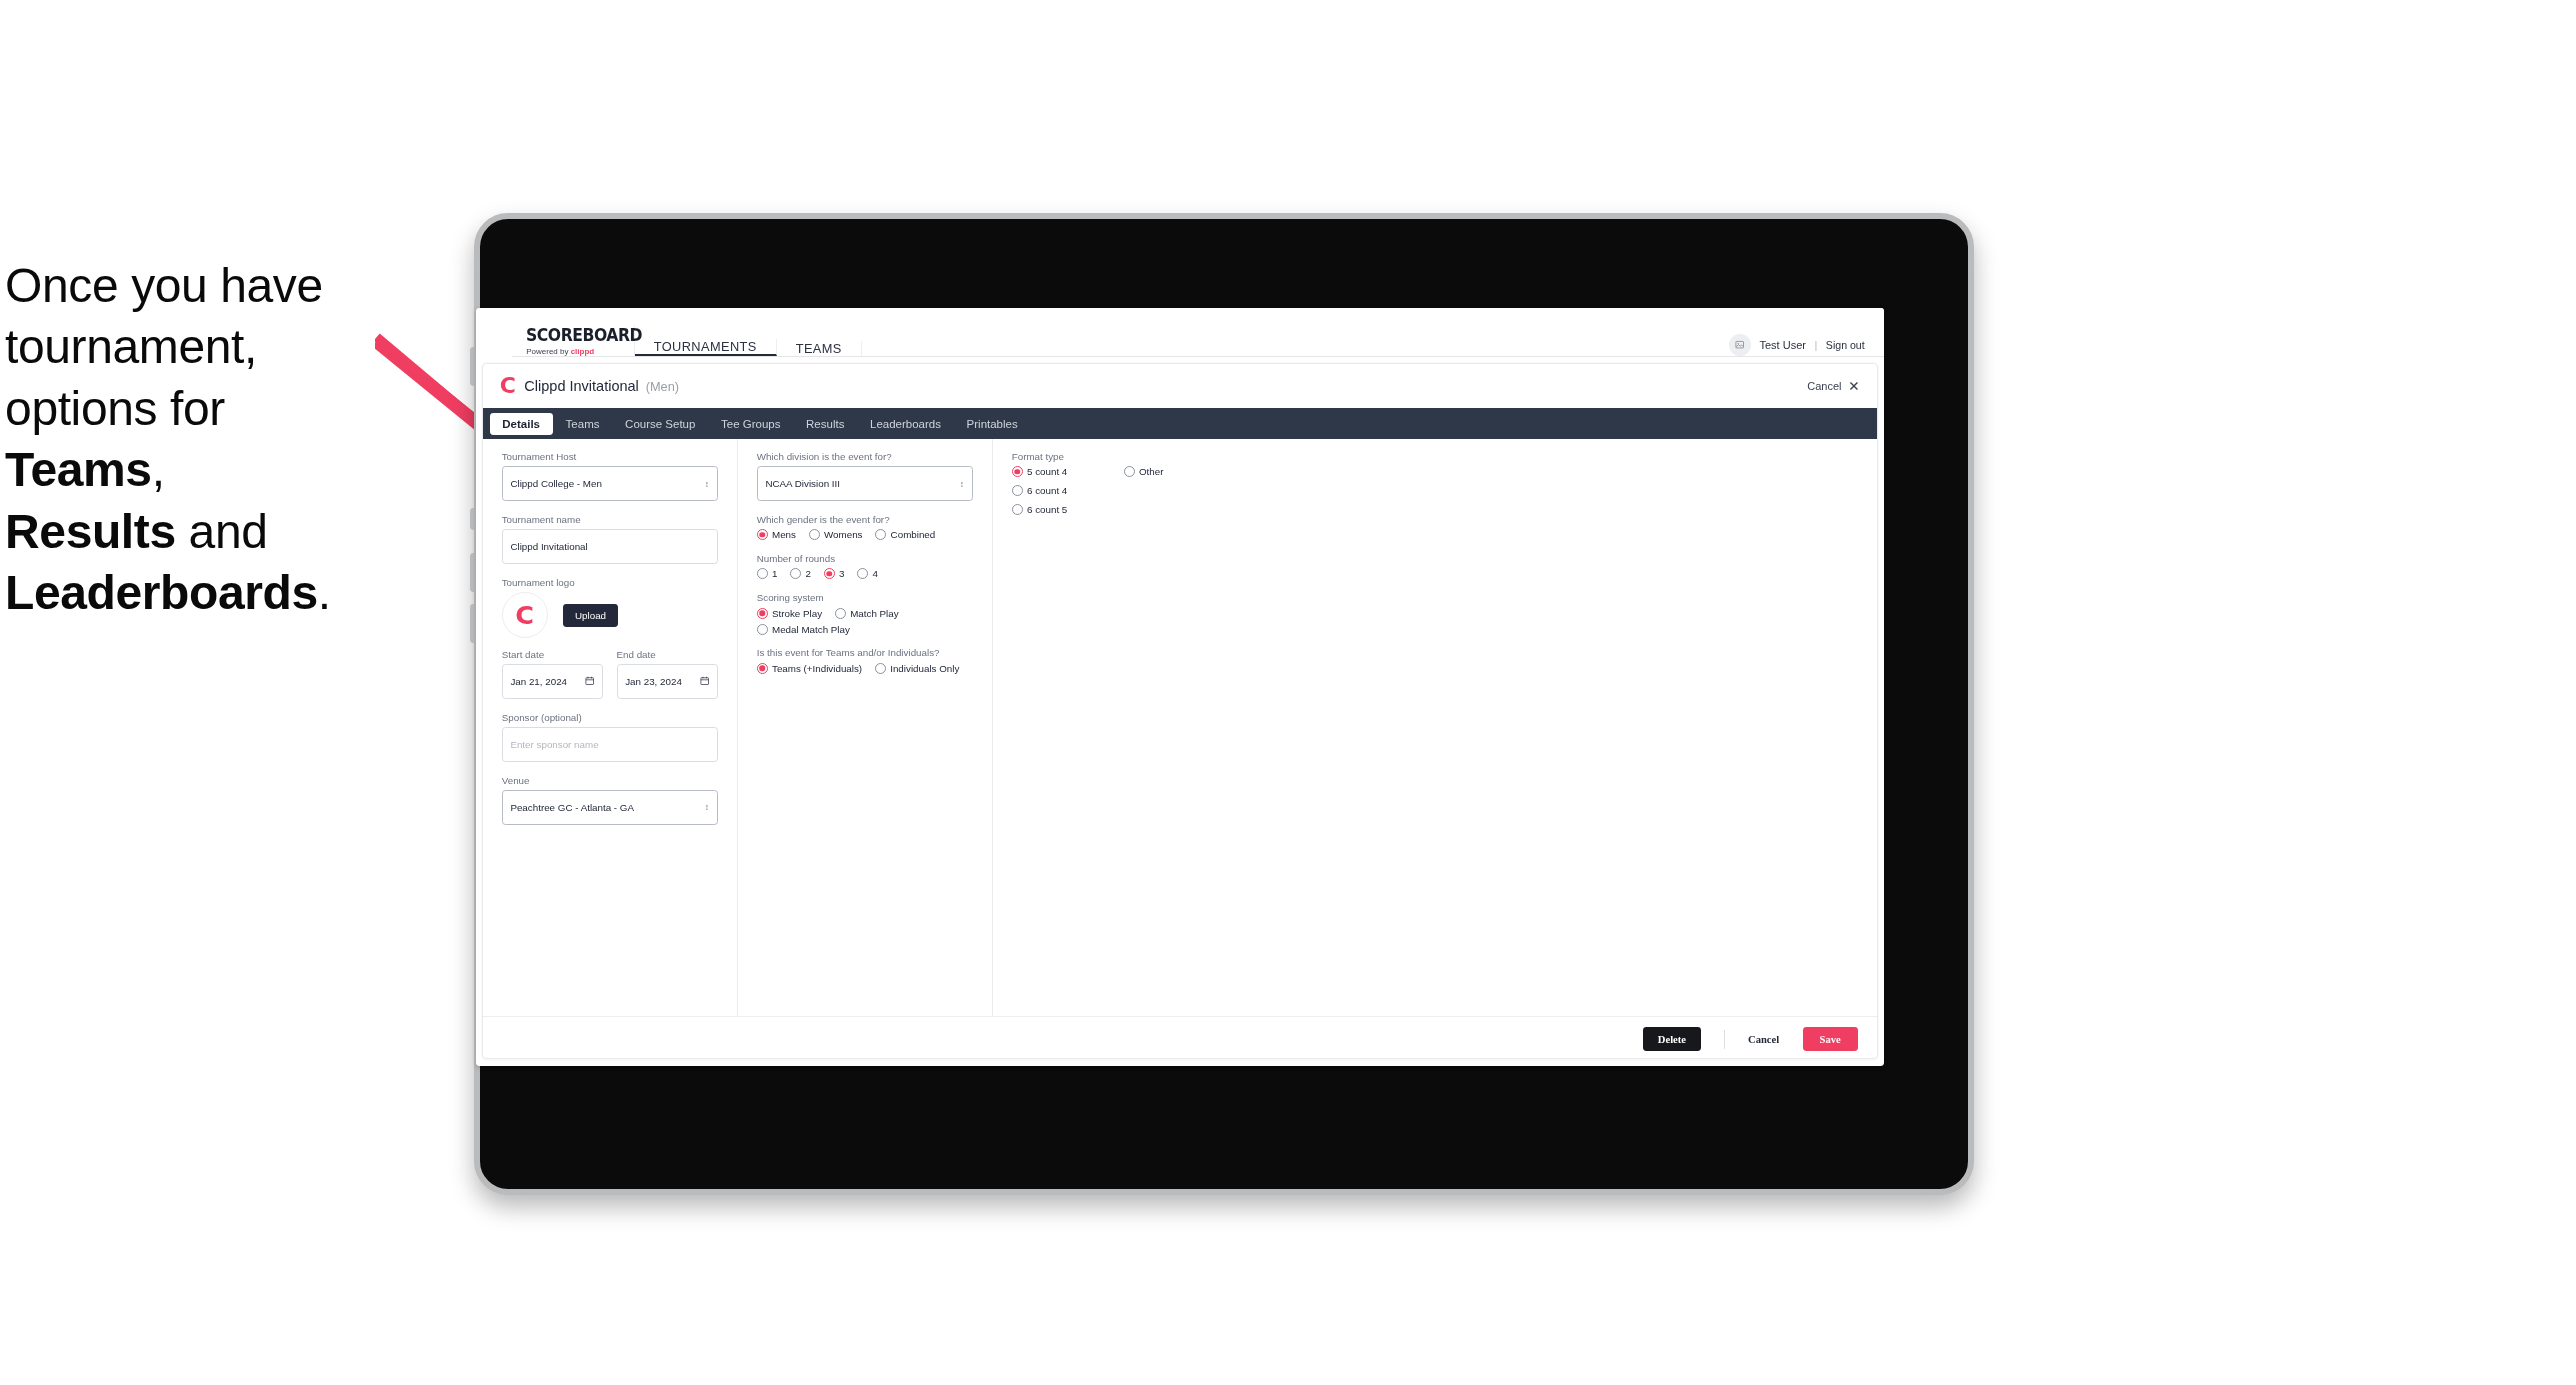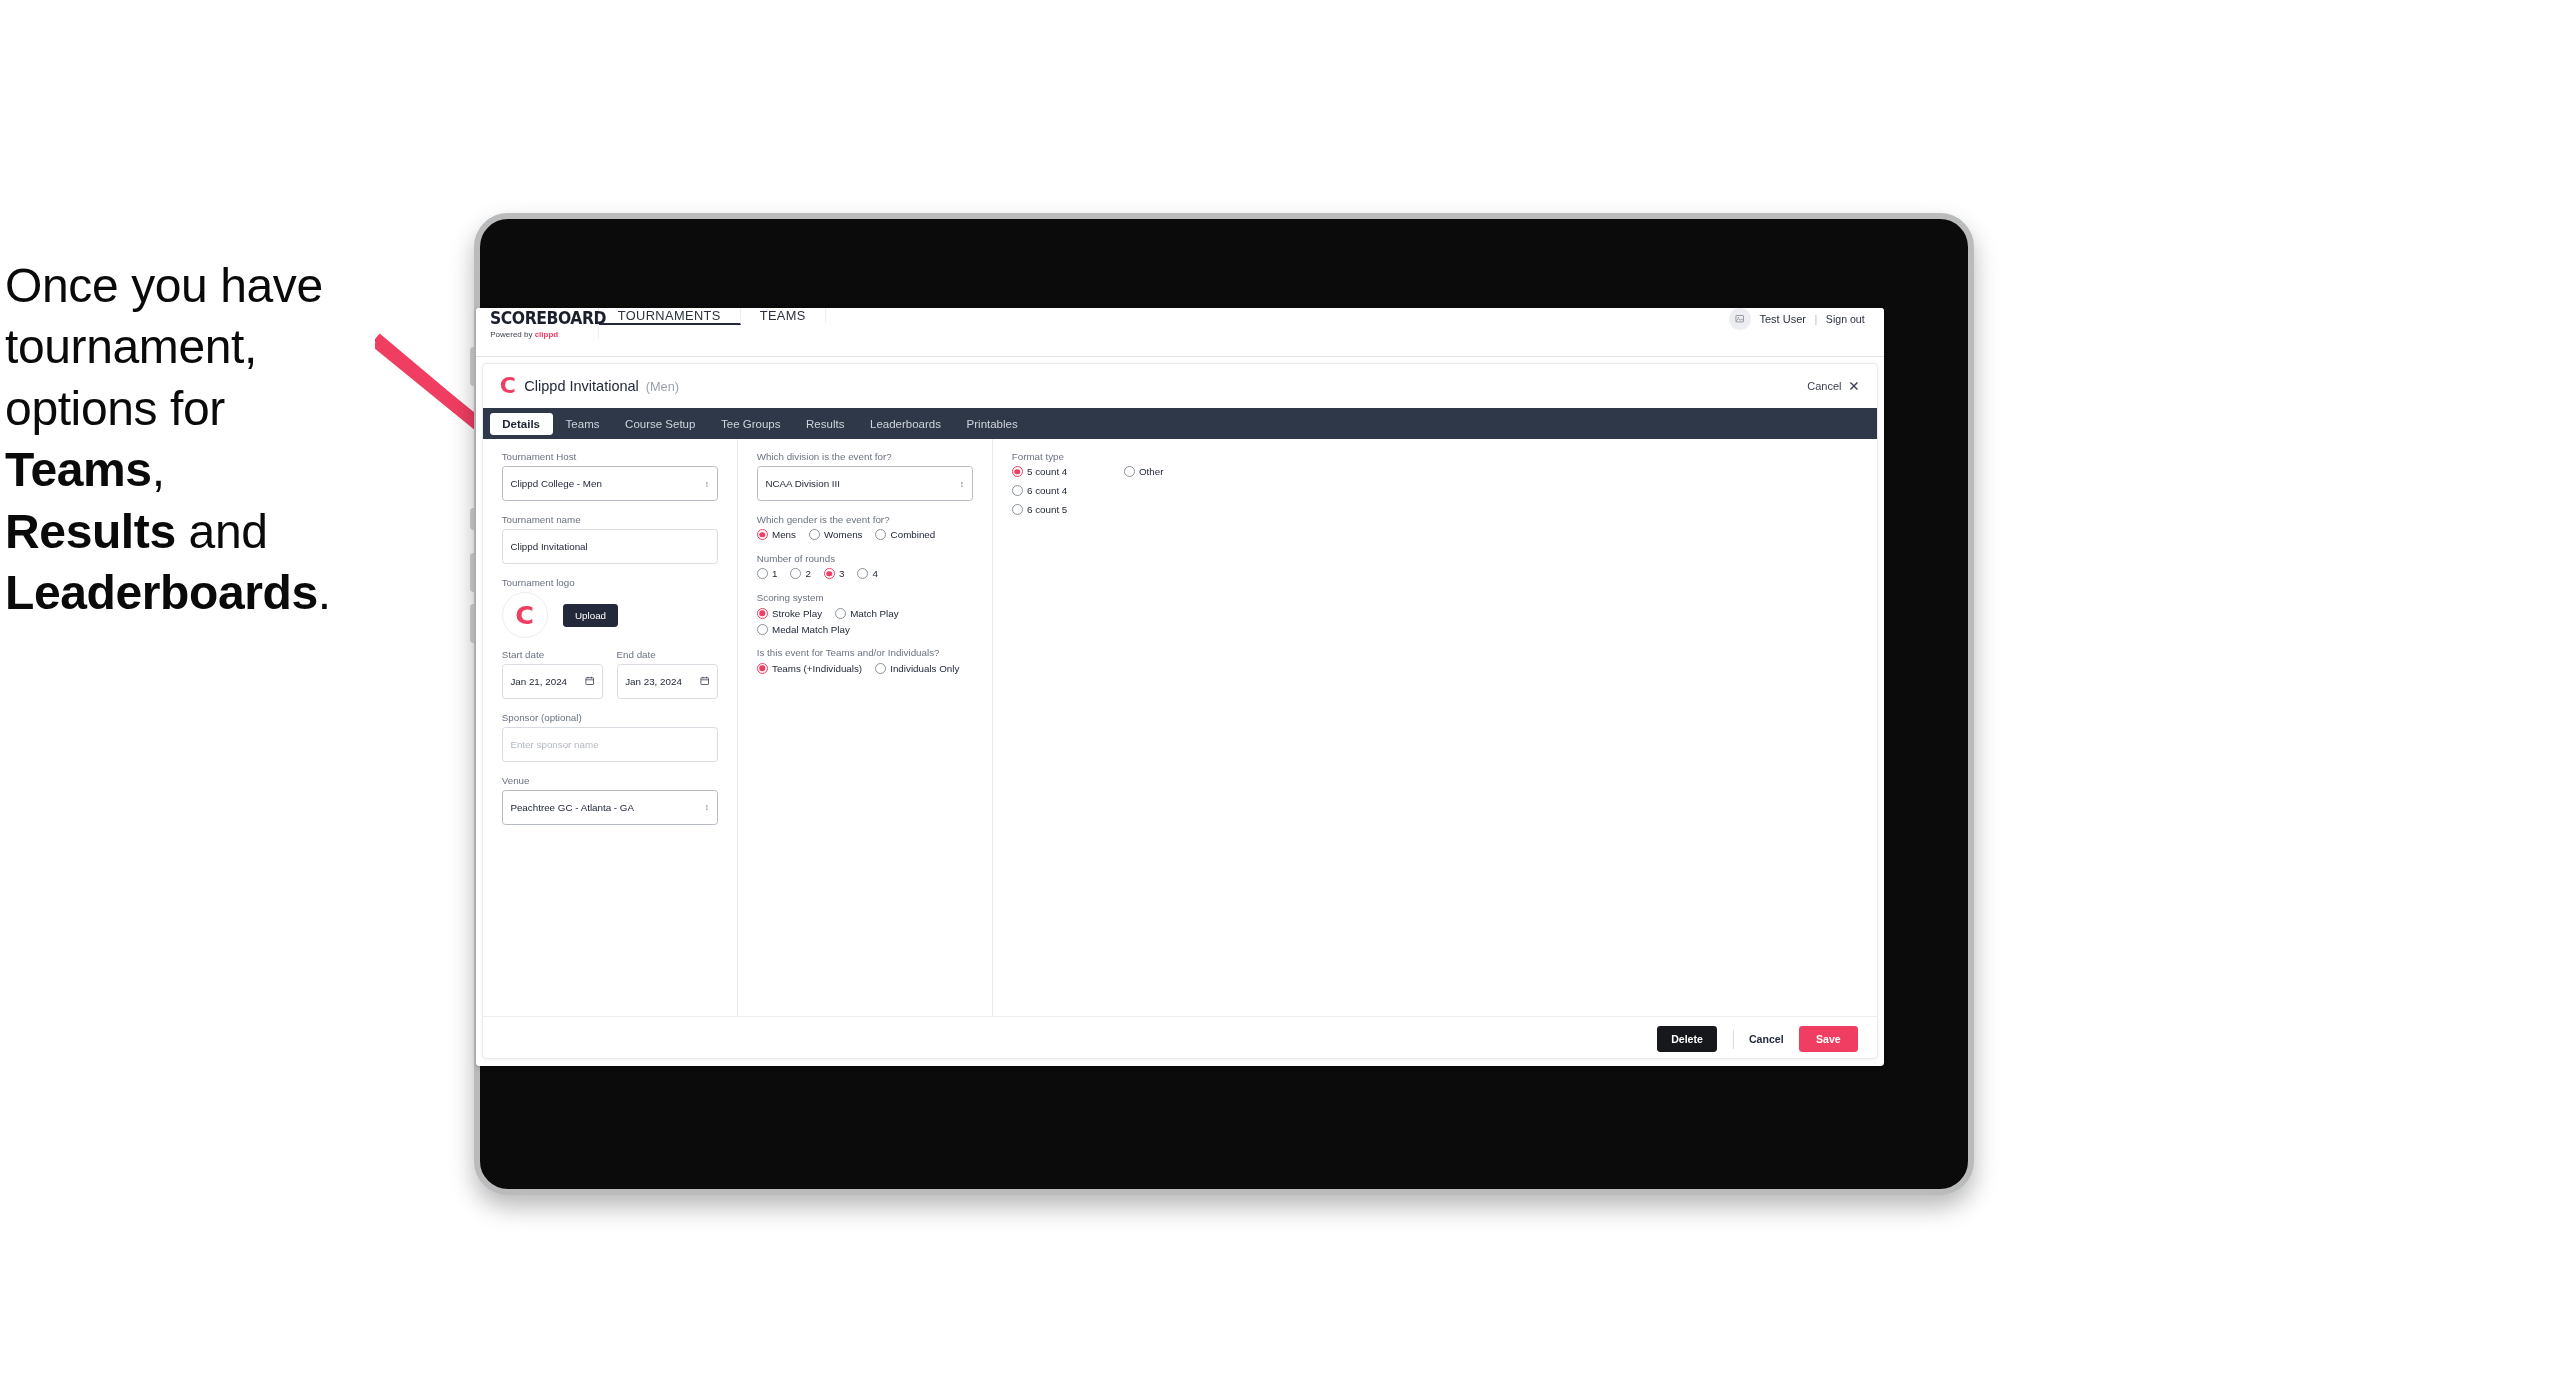--- a/index.html
+++ b/index.html
@@ -33,22 +33,22 @@
   .tb-btn{position:absolute;left:0;width:8.5px;background:#b9bbbd;border-radius:3.4px;}
 
   
   #screen{
     position:absolute;left:-4.3px;top:89px;width:1408px;height:758px;
     background:#ffffff;border-radius:3.4px;overflow:hidden;
     box-shadow:0 1.7px 5.1px rgba(0,0,0,.2);
   }
 
   
-  #topbar{height:48px;background:#fff;display:flex;align-items:flex-start;
-    border-bottom:0.9px solid #e3e5e8;position:relative;}
+  #topbar{height:48px;background:#fff;display:flex;align-items:flex-end;
+    border-bottom:0.9px solid #e3e5e8;position:relative;margin-left:36px;}
   #brand{width:123px;display:flex;flex-direction:column;justify-content:center;
     padding-left:14.5px;box-sizing:border-box;border-right:0.9px solid #eceef0;}
   #brand .bt{font-size:17px;font-weight:bold;letter-spacing:-0.5px;color:#1a1f2b;
      font-family:"DejaVu Sans", sans-serif;transform:scaleX(.92);transform-origin:left;}
   #brand .bs{font-size:8px;color:#3a3f4a;margin-top:1.7px;}
   #brand .bs i{color:#ef3e61;font-style:normal;font-weight:bold;}
   .navtab{display:flex;align-items:center;padding:0 19px;font-size:12.8px;
     color:#2b3140;letter-spacing:0.4px;border-right:0.9px solid #eceef0;cursor:pointer;}
   .navtab.active{border-bottom:2.6px solid #23293a;}
   #topbar-spacer{flex:1;}
@@ -116,21 +116,21 @@
     border-radius:50%;background:#ef3e61;transform:translate(-50%,-50%);}
   .rlab{font-size:9.8px;color:#23293a;}
   .rstack .ropt{margin-bottom:7.7px;}
 
   #fmt-wrap{display:flex;}
   #fmt-left{width:112px;}
   #fmt-right{padding-top:0;}
 
   
   #card-foot{height:44px;border-top:0.9px solid #eceef0;display:flex;align-items:center;
-    justify-content:flex-end;padding-right:19px;gap:0;}
+    justify-content:flex-end;padding-right:19px;gap:8px;font-family:Liberation Serif, serif;}
   #btn-delete{background:#17181c;color:#fff;font-size:10.6px;font-weight:bold;
     border-radius:3.4px;padding:6.8px 14.5px;cursor:pointer;}
   #foot-div{width:0.9px;height:19px;background:#dadde1;margin:0 15.3px;}
   #btn-cancel{font-size:10.6px;font-weight:bold;color:#23293a;cursor:pointer;margin-right:15.3px;}
   #btn-save{background:#ef3e61;color:#fff;font-size:10.6px;font-weight:bold;
     border-radius:3.4px;padding:6.8px 17px;cursor:pointer;}
 </style>
 </head>
 <body>
 

